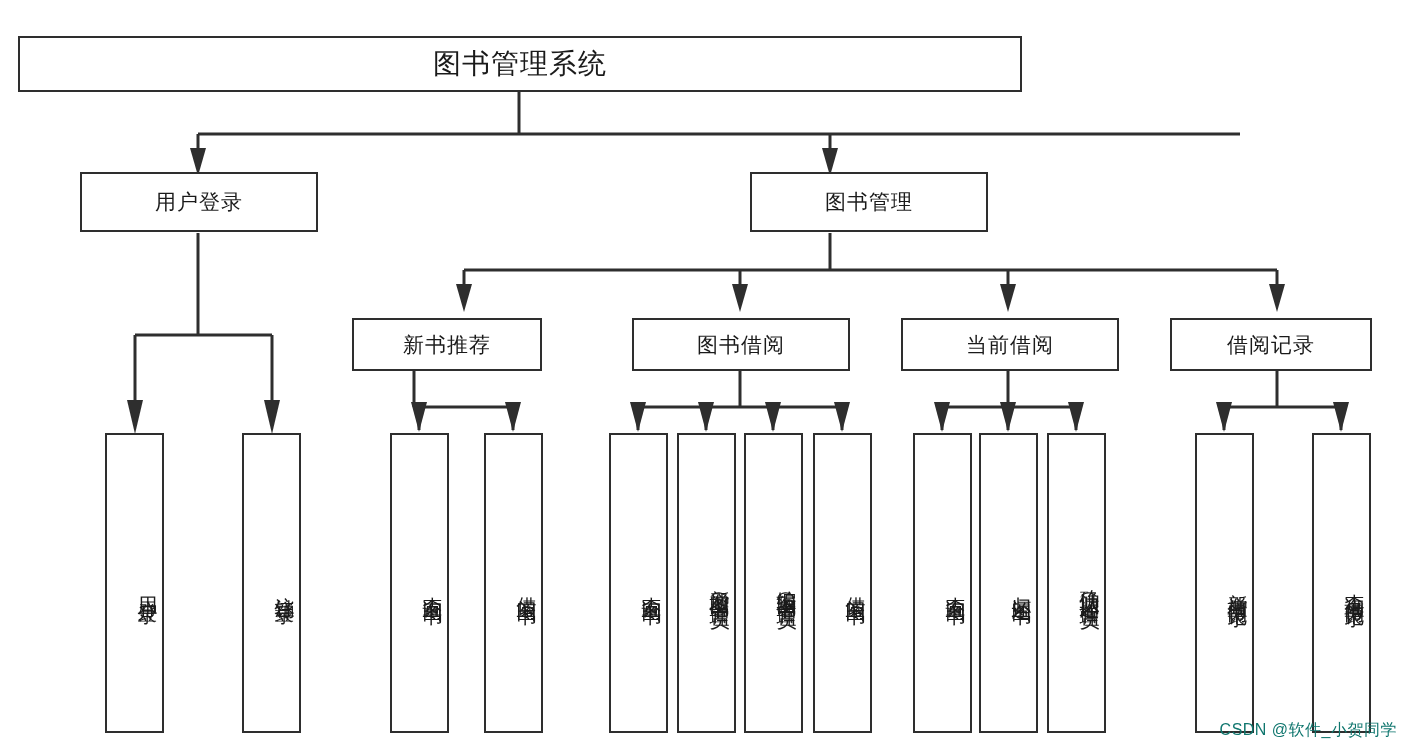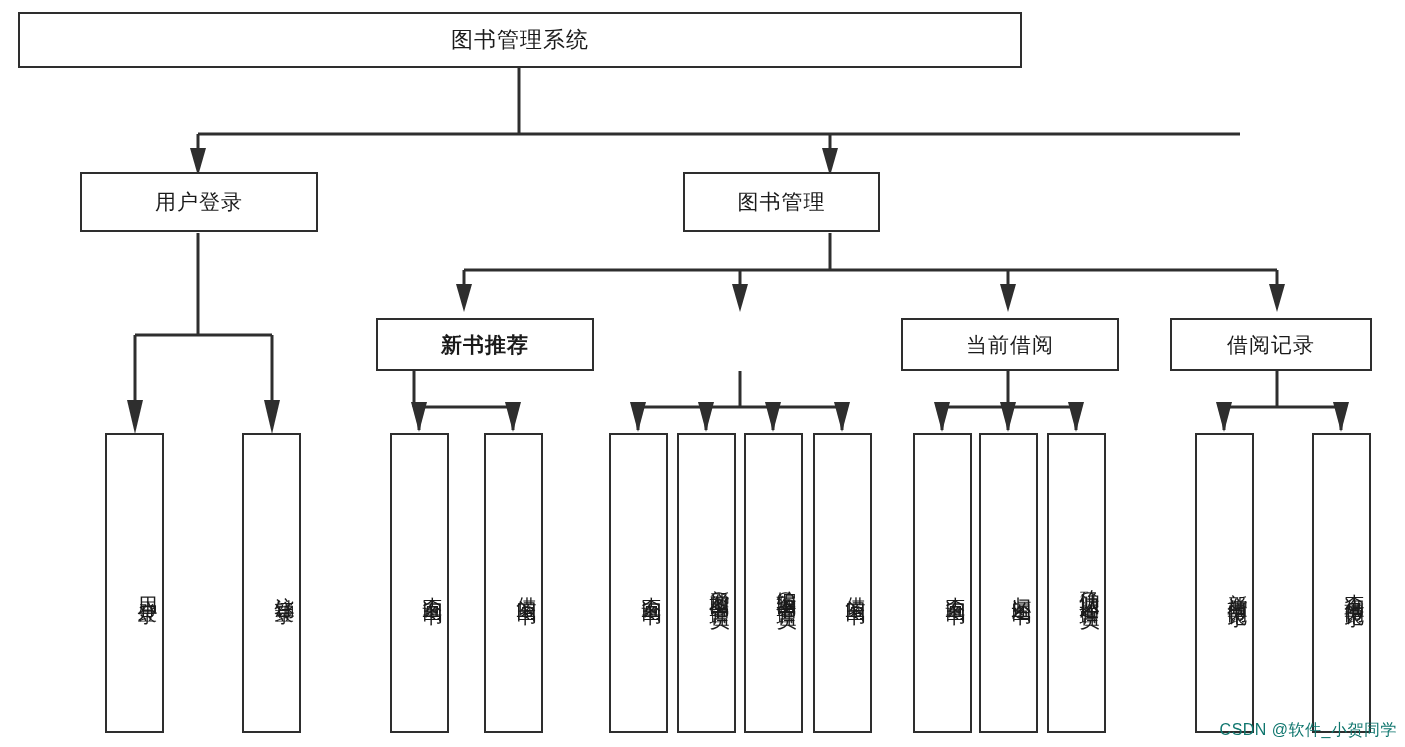--- a/index.html
+++ b/index.html
@@ -48,21 +48,22 @@
     padding-top: 8px;
     align-items: flex-start;
     justify-content: center;
   }
   .node.vert .vtext {
     writing-mode: vertical-rl;
     text-orientation: upright;
     white-space: nowrap;
   }
   .node.root {
-    font-size: 22px;
+    font-size: 28px;
+    margin-top: 24px;
   }
   #watermark {
     position: absolute;
     right: 8px;
     bottom: 6px;
     font-size: 16px;
     color: #0f766e;
     letter-spacing: 0.5px;
     white-space: nowrap;
   }
@@ -145,26 +146,29 @@
     </g>
   </svg>
 
   <div class="node horiz root" style="left:18px; top:12px; width:1004px; height:56px;">
     <span>图书管理系统</span>
   </div>
 
   <div class="node horiz" style="left:80px; top:172px; width:238px; height:60px;">
     <span>用户登录</span>
   </div>
-  <div class="node horiz" style="left:683px; top:172px; width:197px; height:60px;">
+  <div class="node horiz" style="left:750px; top:172px; width:238px; height:60px;">
     <span>图书管理</span>
   </div>
 
-  <div class="node horiz" style="left:376px; top:318px; width:218px; height:53px;font-weight:bold;">
+  <div class="node horiz" style="left:352px; top:318px; width:190px; height:53px;">
     <span>新书推荐</span>
+  </div>
+  <div class="node horiz" style="left:632px; top:318px; width:218px; height:53px;">
+    <span>图书借阅</span>
   </div>
   <div class="node horiz" style="left:901px; top:318px; width:218px; height:53px;">
     <span>当前借阅</span>
   </div>
   <div class="node horiz" style="left:1170px; top:318px; width:202px; height:53px;">
     <span>借阅记录</span>
   </div>
 
   <div class="node vert" style="left:105px; top:433px; width:59px; height:300px;">
     <span class="vtext">用户登录</span>

